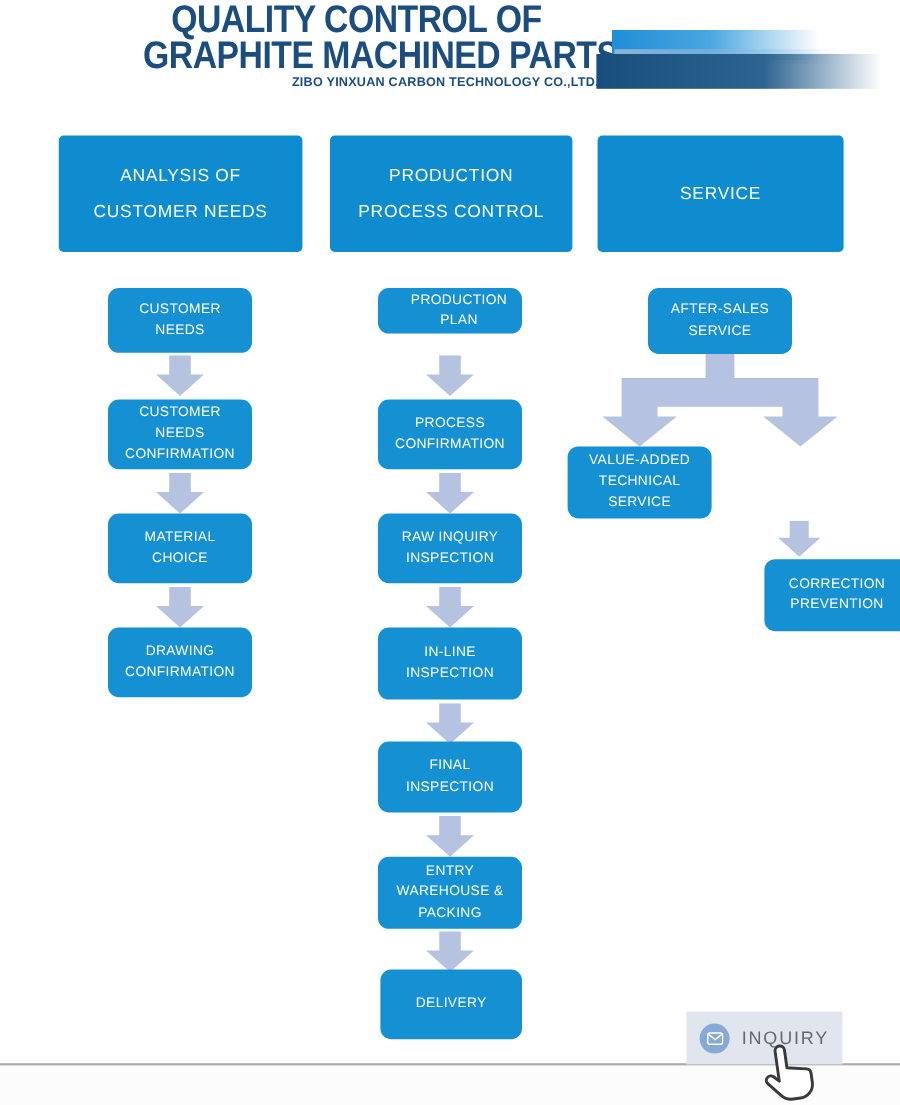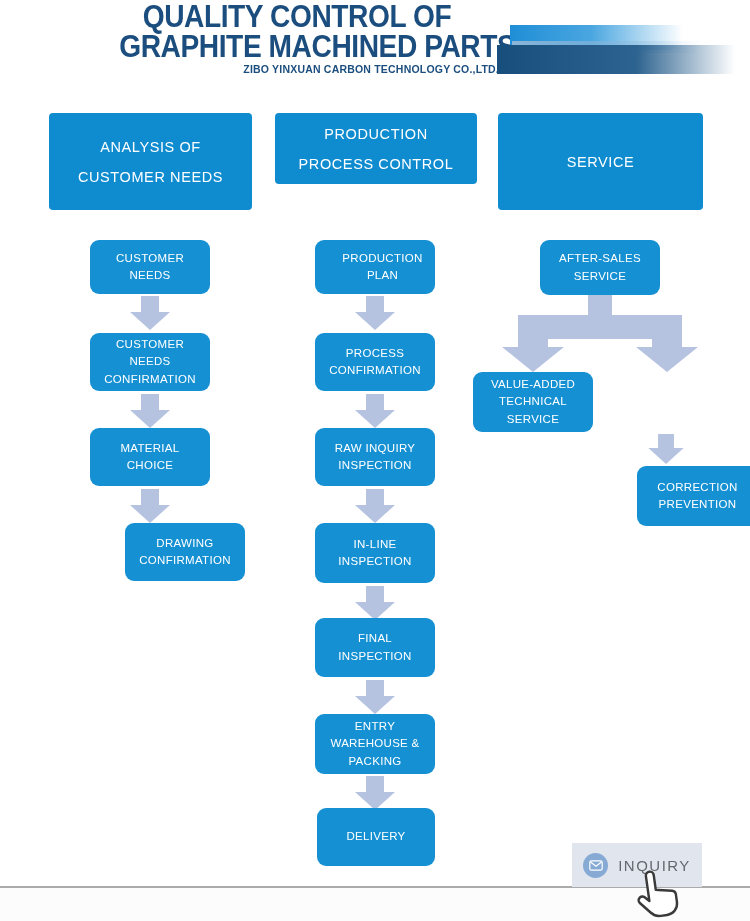--- a/index.html
+++ b/index.html
@@ -52,21 +52,21 @@
   </div>
 
   <div class="bar-bright"></div>
   <div class="bar-mid"></div>
   <div class="bar-dark"></div>
 
   <div class="hbox" style="left:49px;top:113px;width:203px;height:97px;">
     <span>ANALYSIS OF</span>
     <span>CUSTOMER NEEDS</span>
   </div>
-  <div class="hbox" style="left:275px;top:113px;width:202px;height:71px;">
+  <div class="hbox" style="left:275px;top:113px;width:202px;height:97px;">
     <span>PRODUCTION</span>
     <span>PROCESS CONTROL</span>
   </div>
   <div class="hbox" style="left:498px;top:113px;width:205px;height:97px;">
     <span>SERVICE</span>
   </div>
 
   <div class="fbox" style="left:90px;top:240px;width:120px;height:54px;">CUSTOMER NEEDS</div>
   <div class="arrow" style="left:130px;top:296px;">
       <svg viewBox="0 0 40 34">
@@ -78,23 +78,23 @@
       <svg viewBox="0 0 40 34">
         <polygon points="11,0 29,0 29,16 40,16 20,34 0,16 11,16" fill="#b5c3e1"></polygon>
       </svg>
     </div>
   <div class="fbox" style="left:90px;top:428px;width:120px;height:58px;">MATERIAL CHOICE</div>
   <div class="arrow" style="left:130px;top:489px;">
       <svg viewBox="0 0 40 34">
         <polygon points="11,0 29,0 29,16 40,16 20,34 0,16 11,16" fill="#b5c3e1"></polygon>
       </svg>
     </div>
-  <div class="fbox" style="left:90px;top:523px;width:120px;height:58px;margin-left:35px;">DRAWING CONFIRMATION</div>
+  <div class="fbox" style="left:90px;top:523px;width:120px;height:58px;">DRAWING CONFIRMATION</div>
 
-  <div class="fbox" style="left:315px;top:240px;width:120px;height:54px;padding-left:21px;">PRODUCTION PLAN</div>
+  <div class="fbox" style="left:315px;top:240px;width:120px;height:38px;padding-left:21px;">PRODUCTION PLAN</div>
   <div class="arrow" style="left:355px;top:296px;">
       <svg viewBox="0 0 40 34">
         <polygon points="11,0 29,0 29,16 40,16 20,34 0,16 11,16" fill="#b5c3e1"></polygon>
       </svg>
     </div>
   <div class="fbox" style="left:315px;top:333px;width:120px;height:58px;">PROCESS CONFIRMATION</div>
   <div class="arrow" style="left:355px;top:394px;">
       <svg viewBox="0 0 40 34">
         <polygon points="11,0 29,0 29,16 40,16 20,34 0,16 11,16" fill="#b5c3e1"></polygon>
       </svg>

